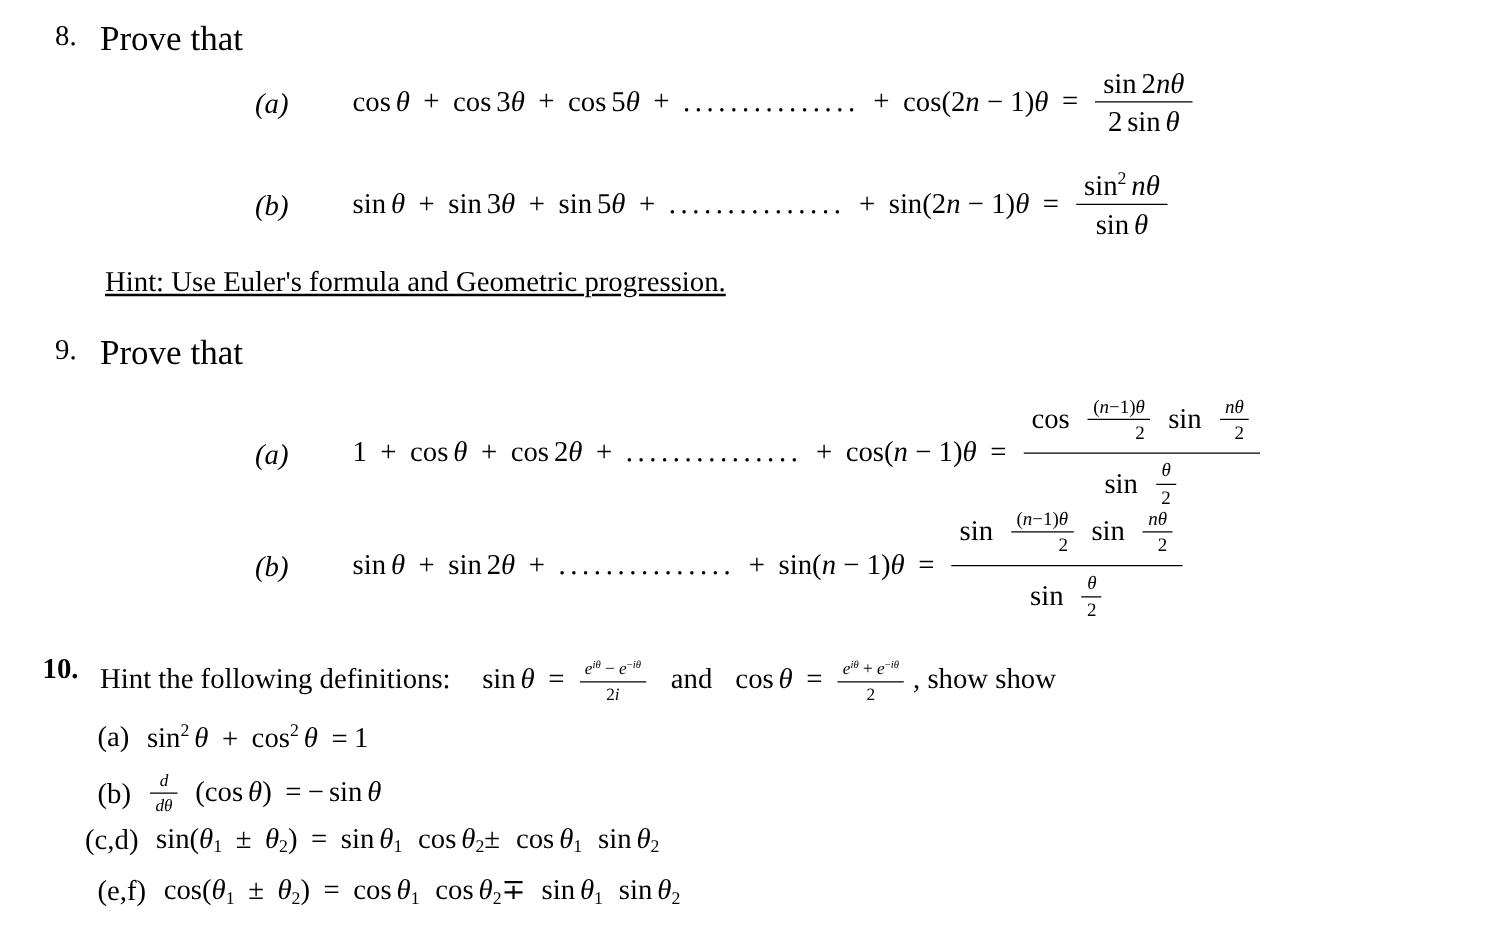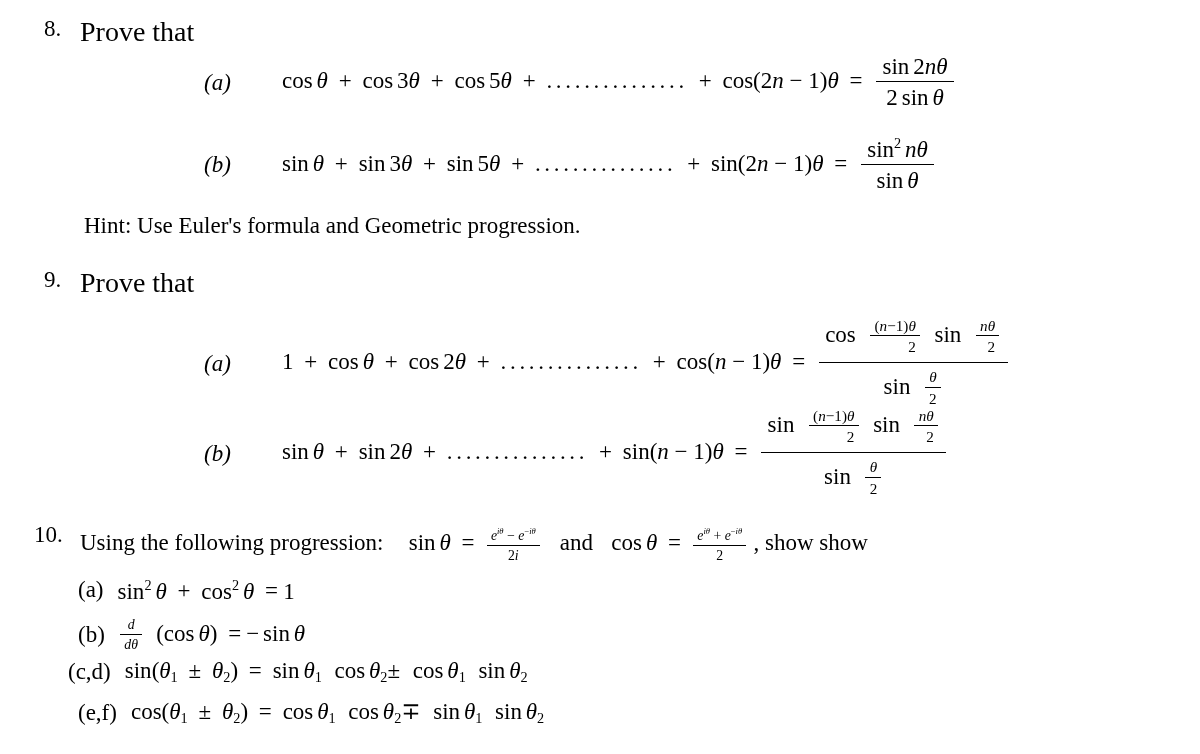--- a/index.html
+++ b/index.html
@@ -119,32 +119,32 @@
   }
   .sub-item .lbl {
     flex: 0 0 auto;
     margin-right: 14px;
   }
 
   
   #p8          { left: 44px;  top: 16px; }
   #p8-a        { left: 204px; top: 50px; }
   #p8-b        { left: 204px; top: 132px; }
-  #hint        { left: 84px;  top: 213px; }
+  #hint        { left: 84px;  top: 213px; text-decoration: underline; }
   #p9          { left: 44px;  top: 267px; }
   #p9-a        { left: 204px; top: 310px; }
   #p9-b        { left: 204px; top: 400px; }
   #p10         { left: 34px;  top: 522px; }
   #p10-a       { left: 78px;  top: 577px; }
   #p10-b       { left: 78px;  top: 613px; }
   #p10-cd      { left: 68px;  top: 659px; }
   #p10-ef      { left: 78px;  top: 700px; }
 
   #p8 .prob-num, #p9 .prob-num { width: 36px; }
-  #p10 .prob-num { width: 46px; }
+  #p10 .prob-num { width: 46px; font-weight: bold; }
 </style>
 </head>
 <body>
 
 <div class="page">
 
   <div class="prob" id="p8">
     <span class="prob-num">8.</span>
     <span class="prob-text">Prove that</span>
   </div>
@@ -264,21 +264,21 @@
             <span class="de"><span class="num">2</span></span>
           </span>
         </span>
       </span>
     </span>
   </div>
 
   <div class="prob" id="p10">
     <span class="prob-num">10.</span>
     <span class="math">
-      <span>Using the following progression:</span>
+      <span>Hint the following definitions:</span>
       <span class="sp2"></span><span class="sp2"></span>
       <span class="op">sin</span><span class="sp"></span><span class="mi">θ</span>
       <span class="binop">=</span>
       <span class="frac tiny">
         <span class="nu"><span class="mi">e</span><sup class="pw"><span class="mi">iθ</span></sup> − <span class="mi">e</span><sup class="pw">−<span class="mi">iθ</span></sup></span>
         <span class="de"><span class="num">2</span><span class="mi">i</span></span>
       </span>
       <span class="sp2"></span>
       <span>and</span>
       <span class="sp2"></span>

